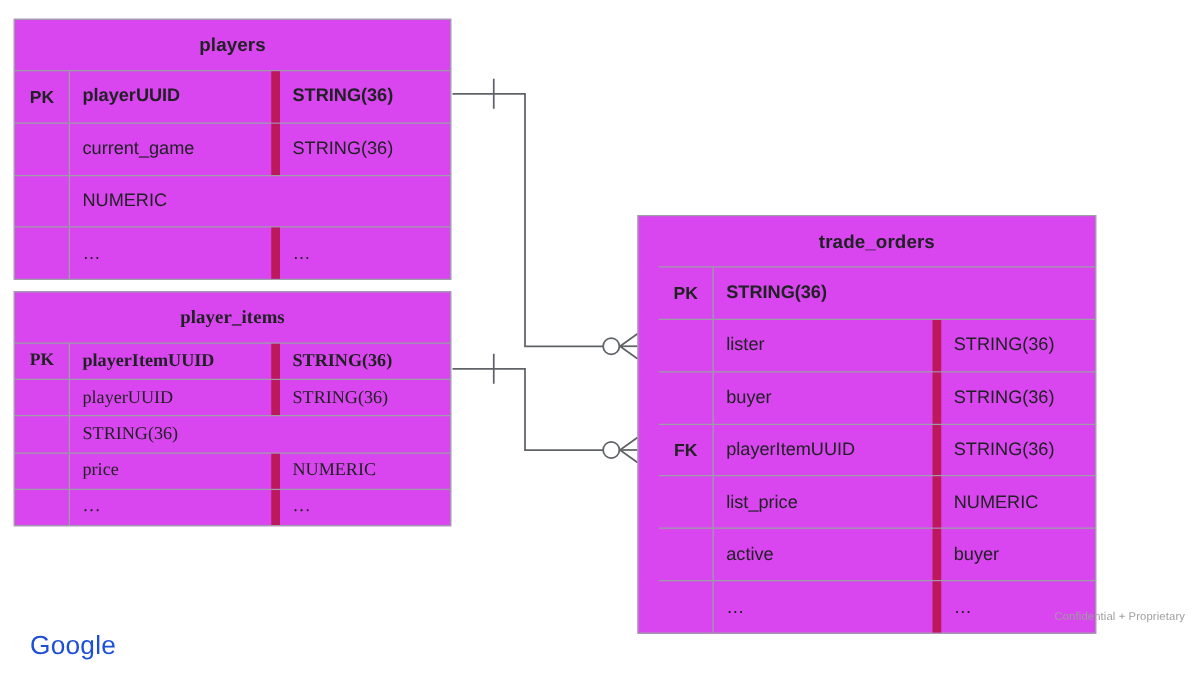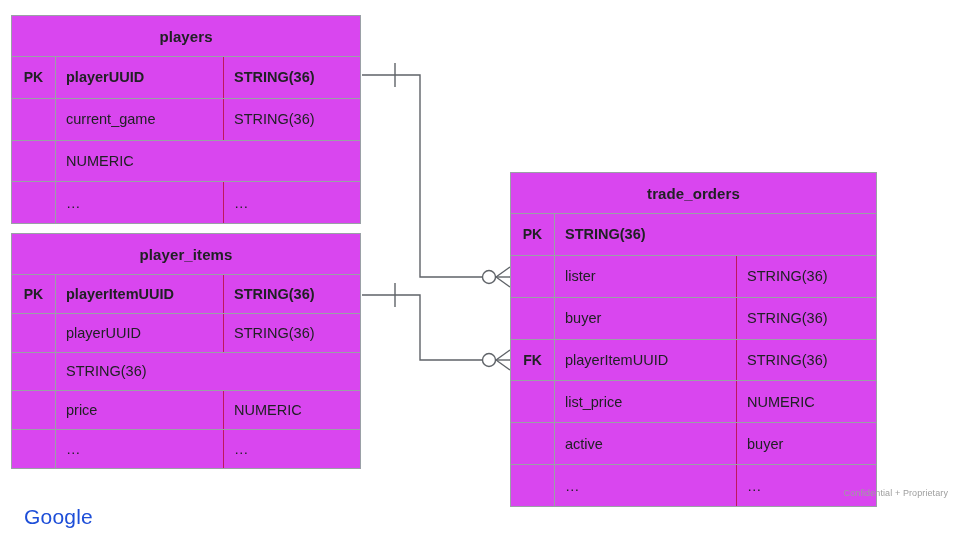--- a/index.html
+++ b/index.html
@@ -61,42 +61,42 @@
     white-space: nowrap;
   }
   .ckey {
     justify-content: center;
     border-right: 1px solid #9aa0a6;
     font-weight: bold;
     font-size: 14px;
   }
   .cname {
     padding-left: 10px;
-    border-right: 1px solid #be185d;
+    border-right: 7px solid #be185d;
   }
   .ctype {
     padding-left: 10px;
   }
   .erow.pk .cname,
   .erow.pk .ctype { font-weight: bold; }
 
   
   .left-tbl .ckey  { flex: 0 0 44px; }
   .left-tbl .cname { flex: 0 0 168px; }
   .left-tbl .ctype { flex: 1 1 auto; }
 
   
   .right-tbl .ckey  { flex: 0 0 44px; }
   .right-tbl .cname { flex: 0 0 182px; }
   .right-tbl .ctype { flex: 1 1 auto; }
 
   
   #tbl-players      { left: 11px;  top: 15px;  width: 350px; height: 209px; }
-  #tbl-player-items { left: 11px;  top: 233px; width: 350px; height: 236px; }
-  #tbl-trade-orders { left: 510px; top: 172px; width: 367px; height: 335px; }
+  #tbl-player-items { left: 11px;  top: 233px; width: 350px; height: 188px; font-family: Liberation Serif, serif; }
+  #tbl-trade-orders { left: 510px; top: 172px; width: 367px; height: 335px; padding-left: 16px; }
 
   
   #connectors {
     position: absolute;
     left: 0; top: 0;
     width: 960px;
     height: 540px;
     pointer-events: none;
   }
 

